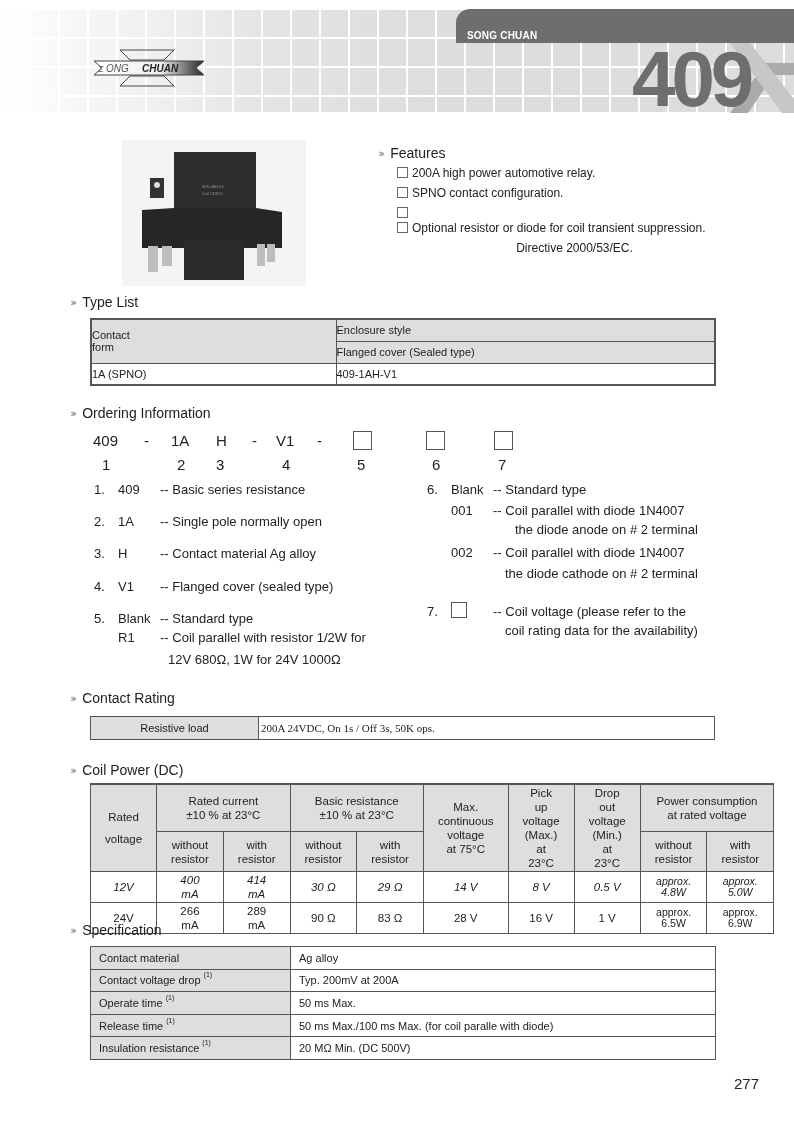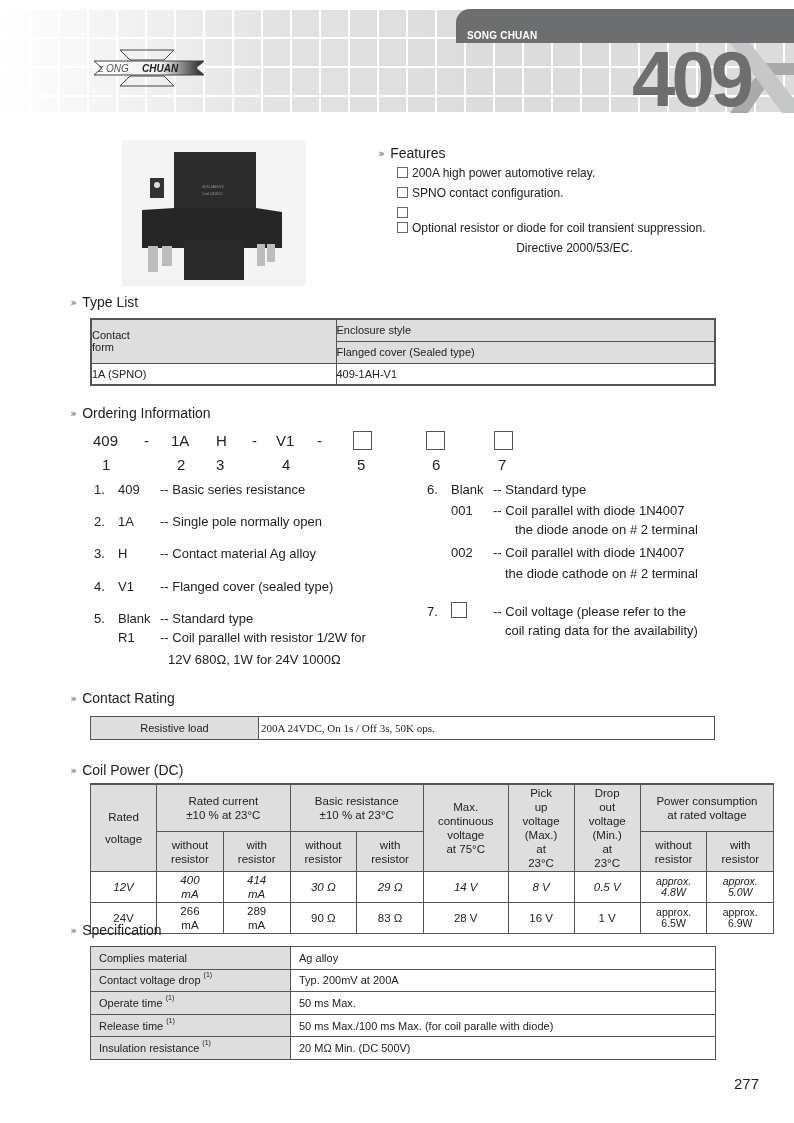--- a/index.html
+++ b/index.html
@@ -387,21 +387,21 @@
 </tbody>
   </table>
 
 <div class="sec-head" style="left:70px; top:922px;">
   <span class="arrows">›››</span>
   <span>Specification</span>
 </div>
 <table class="spec-table">
   <tbody>
       <tr>
-    <td class="grey" style="width:200px;"><span>Complies material</span><sup></sup></td>
+    <td class="grey" style="width:200px;"><span>Contact material</span><sup></sup></td>
     <td>Ag alloy</td>
   </tr>
   <tr>
     <td class="grey"><span>Contact voltage drop</span> <sup>(1)</sup></td>
     <td>Typ. 200mV at 200A</td>
   </tr>
   <tr>
     <td class="grey"><span>Operate time</span> <sup>(1)</sup></td>
     <td>50 ms Max.</td>
   </tr>

